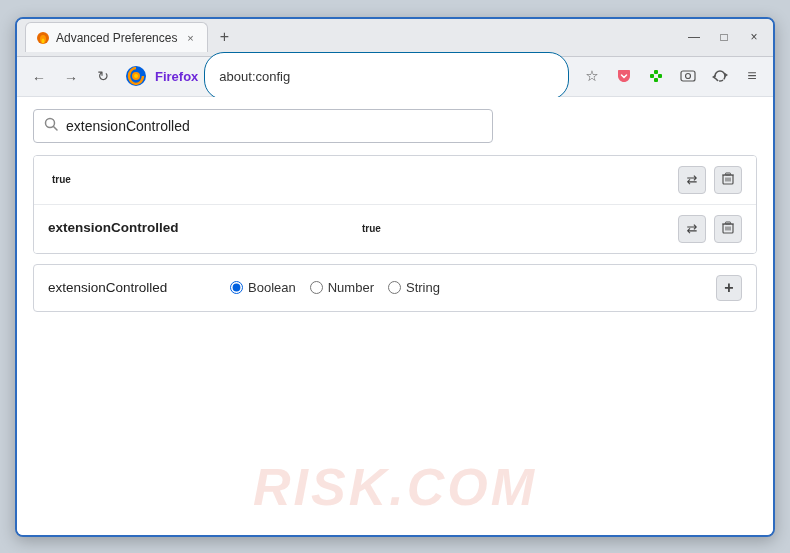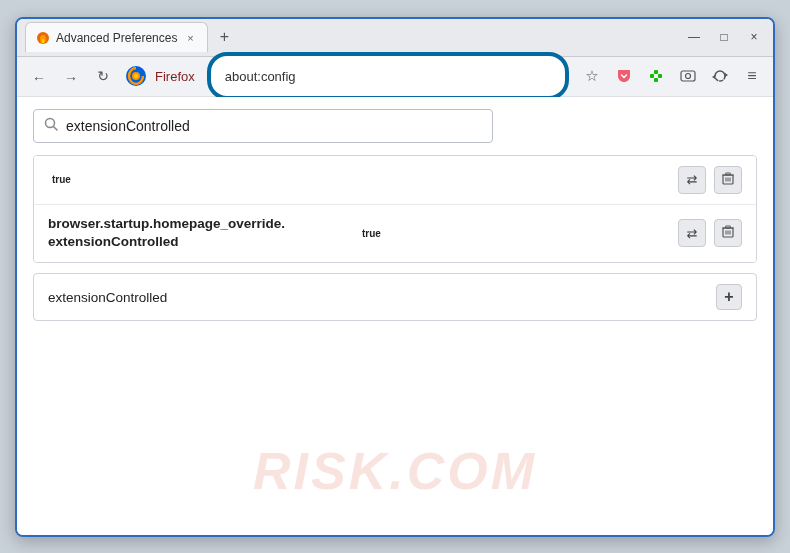--- a/index.html
+++ b/index.html
@@ -108,28 +108,28 @@
       color: #555;
       cursor: pointer;
     }
     .firefox-logo {
       width: 22px;
       height: 22px;
       margin: 0 4px;
     }
     .firefox-brand {
       font-size: 13px;
-      color: #7f1d1d;
-      font-weight: 400;
-      margin-right: 8px;
+      color: #6d28d9;
+      font-weight: 700;
+      margin-right: 2px;
     }
     .address-bar {
       flex: 1;
       background: white;
-      border: 4px solid #0369a1;
+      border: 1px solid #0369a1;
       border-radius: 20px;
       padding: 4px 14px;
       font-size: 13px;
       color: #333;
       display: flex;
       align-items: center;
       height: 48px;
     }
     .nav-icons {
       display: flex;
@@ -155,21 +155,21 @@
     .content-area {
       flex: 1;
       background: white;
       padding: 12px 16px;
       position: relative;
       overflow: hidden;
     }
     
     .watermark {
       position: absolute;
-      bottom: 34px;
+      bottom: 18px;
       left: 50%;
       transform: translateX(-50%);
       font-size: 52px;
       font-weight: 900;
       color: rgba(220, 100, 80, 0.18);
       letter-spacing: 3px;
       white-space: nowrap;
       pointer-events: none;
       font-style: italic;
     }
@@ -425,21 +425,20 @@
                 <line x1="0" y1="3" x2="12" y2="3" stroke="#555" stroke-width="1.2"></line>
                 <rect x="3.5" y="1" width="5" height="2" rx="0.5" fill="none" stroke="#555" stroke-width="1"></rect>
               </svg>
             </span>
           </div>
         </div>
       </div>
 
       <div class="pref-row">
         <span class="pref-name two-line">
-          <span>browser.startup.homepage_override.</span>
           <span>extensionControlled</span>
         </span>
         <span class="pref-value">true</span>
         <div class="pref-actions">
           <div class="pref-action-btn" title="Reset to default">
             <span>⇄</span>
           </div>
           <div class="pref-action-btn" title="Delete">
             <span>
               <svg width="12" height="13" viewBox="0 0 12 13">
@@ -451,17 +450,31 @@
                 <rect x="3.5" y="1" width="5" height="2" rx="0.5" fill="none" stroke="#555" stroke-width="1"></rect>
               </svg>
             </span>
           </div>
         </div>
       </div>
     </div>
 
     <div class="add-pref-row">
       <span class="add-pref-name">extensionControlled</span>
+      <div class="radio-group">
+        <label class="radio-label radio-boolean">
+          <input type="radio" name="pref-type" checked="" style="">
+          <span>Boolean</span>
+        </label>
+        <label class="radio-label">
+          <input type="radio" name="pref-type" style="">
+          <span>Number</span>
+        </label>
+        <label class="radio-label">
+          <input type="radio" name="pref-type" style="">
+          <span>String</span>
+        </label>
+      </div>
       <div class="add-btn">+</div>
     </div>
 
   </div>
 </div>
 
 </body></html>

